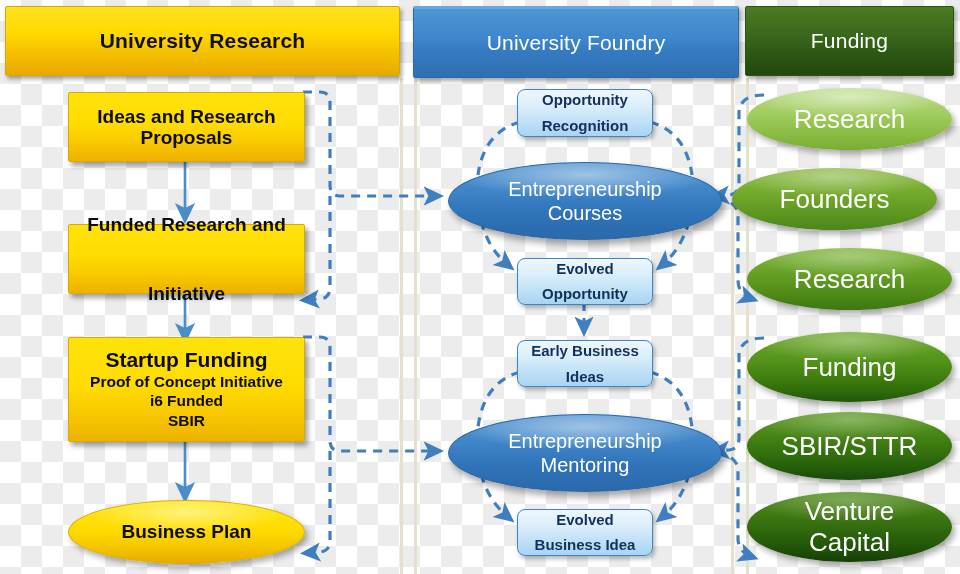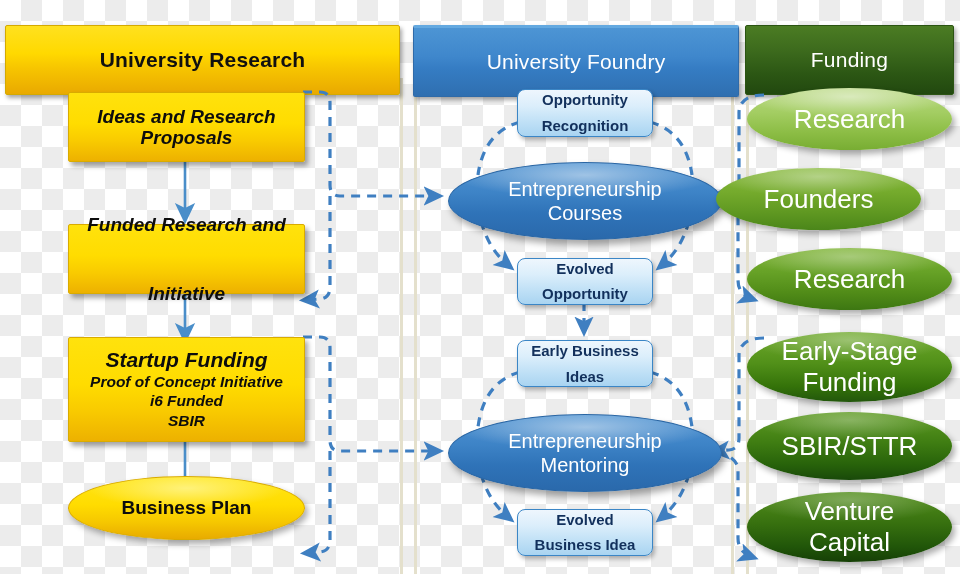--- a/index.html
+++ b/index.html
@@ -35,21 +35,20 @@
   .banner{
     position:absolute;
     display:flex;
     align-items:center;
     justify-content:center;
     text-align:center;
     border-radius:2px;
     box-shadow:2px 3px 4px rgba(0,0,0,.35);
     font-size:21px;
     letter-spacing:.2px;
-    margin-top:19px;
   }
   .banner-yellow{
     background:linear-gradient(to bottom,#ffe11f 0%,#ffd900 40%,#f7c500 62%,#e9a900 100%);
     border:1px solid #d4a900;
     color:#101010;
     font-weight:600;
   }
   .banner-blue{
     background:linear-gradient(to bottom,#4d95d4 0%,#3f87cc 42%,#357cc3 60%,#2f6fb0 100%);
     border:1px solid #2f6aa8;
@@ -71,21 +70,20 @@
     justify-content:center;
     text-align:center;
     background:linear-gradient(to bottom,#ffe20d 0%,#ffdc00 45%,#f9cb00 70%,#edb100 100%);
     border:1px solid #d9ab00;
     border-radius:2px;
     box-shadow:3px 4px 5px rgba(0,0,0,.35);
     color:#0d0d0d;
     font-weight:700;
     font-size:19px;
     line-height:1.12;
-    font-style:italic;
   }
   .ybox .sub{
     font-weight:600;
     font-size:15.5px;
     line-height:1.28;
   }
 
   
   .yellipse{
     position:absolute;
@@ -267,21 +265,21 @@
     <span>Initiative</span>
   </div>
 
   <div class="ybox" style="left:68px;top:337px;width:235px;height:103px;">
     <span style="font-size:21px;">Startup Funding</span>
     <span class="sub">Proof of Concept  Initiative</span>
     <span class="sub">i6 Funded</span>
     <span class="sub">SBIR</span>
   </div>
 
-  <div class="yellipse" style="left:68px;top:476px;width:235px;height:62px;">
+  <div class="yellipse" style="left:68px;top:500px;width:235px;height:62px;">
     <span>Business Plan</span>
   </div>
 
   <div class="bbox" style="left:517px;top:89px;width:134px;height:46px;">
     <span>Opportunity</span>
     <span>Recognition</span>
   </div>
 
   <div class="bellipse" style="left:448px;top:162px;width:272px;height:76px;">
     <div>
@@ -311,39 +309,38 @@
     <span>Evolved</span>
     <span>Business Idea</span>
   </div>
 
   <div class="gellipse" style="left:747px;top:88px;width:205px;height:62px;
               background:radial-gradient(ellipse 78% 50% at 50% 14%, rgba(255,255,255,.52) 0%, rgba(255,255,255,0) 65%),
                          linear-gradient(to bottom,#b7d77e 0%,#a3cd62 40%,#8cbd45 72%,#78ad33 100%);">
     <span>Research</span>
   </div>
 
-  <div class="gellipse" style="left:716px;top:168px;width:205px;height:62px;
+  <div class="gellipse" style="left:732px;top:168px;width:205px;height:62px;
               background:radial-gradient(ellipse 78% 50% at 50% 14%, rgba(255,255,255,.40) 0%, rgba(255,255,255,0) 65%),
                          linear-gradient(to bottom,#88b93d 0%,#74aa2c 40%,#5f9821 72%,#4b861a 100%);">
     <span>Founders</span>
   </div>
 
   <div class="gellipse" style="left:747px;top:248px;width:205px;height:62px;
               background:radial-gradient(ellipse 78% 50% at 50% 14%, rgba(255,255,255,.36) 0%, rgba(255,255,255,0) 65%),
                          linear-gradient(to bottom,#7db333 0%,#66a126 40%,#518c18 72%,#3d7712 100%);">
     <div>
       <div>Research</div>
     </div>
   </div>
 
   <div class="gellipse" style="left:747px;top:332px;width:205px;height:70px;
               background:radial-gradient(ellipse 78% 50% at 50% 12%, rgba(255,255,255,.34) 0%, rgba(255,255,255,0) 62%),
                          linear-gradient(to bottom,#6fa92b 0%,#519019 45%,#347209 78%,#22560c 100%);">
     <div>
-      <div>Early-Stage</div>
       <div>Funding</div>
     </div>
   </div>
 
   <div class="gellipse" style="left:747px;top:412px;width:205px;height:68px;
               background:radial-gradient(ellipse 78% 50% at 50% 12%, rgba(255,255,255,.30) 0%, rgba(255,255,255,0) 62%),
                          linear-gradient(to bottom,#5e9b22 0%,#3f7d12 45%,#27620a 78%,#19490a 100%);">
     <span>SBIR/STTR</span>
   </div>
 

